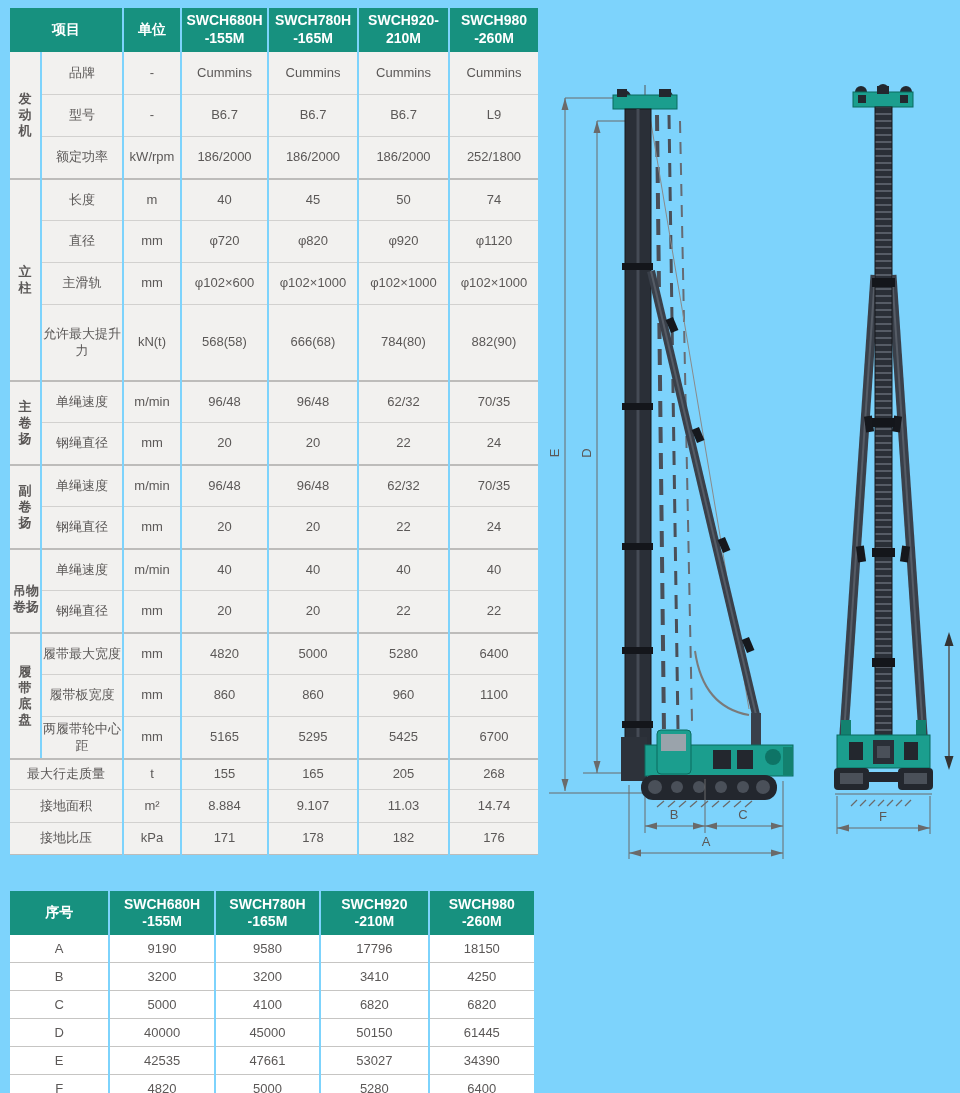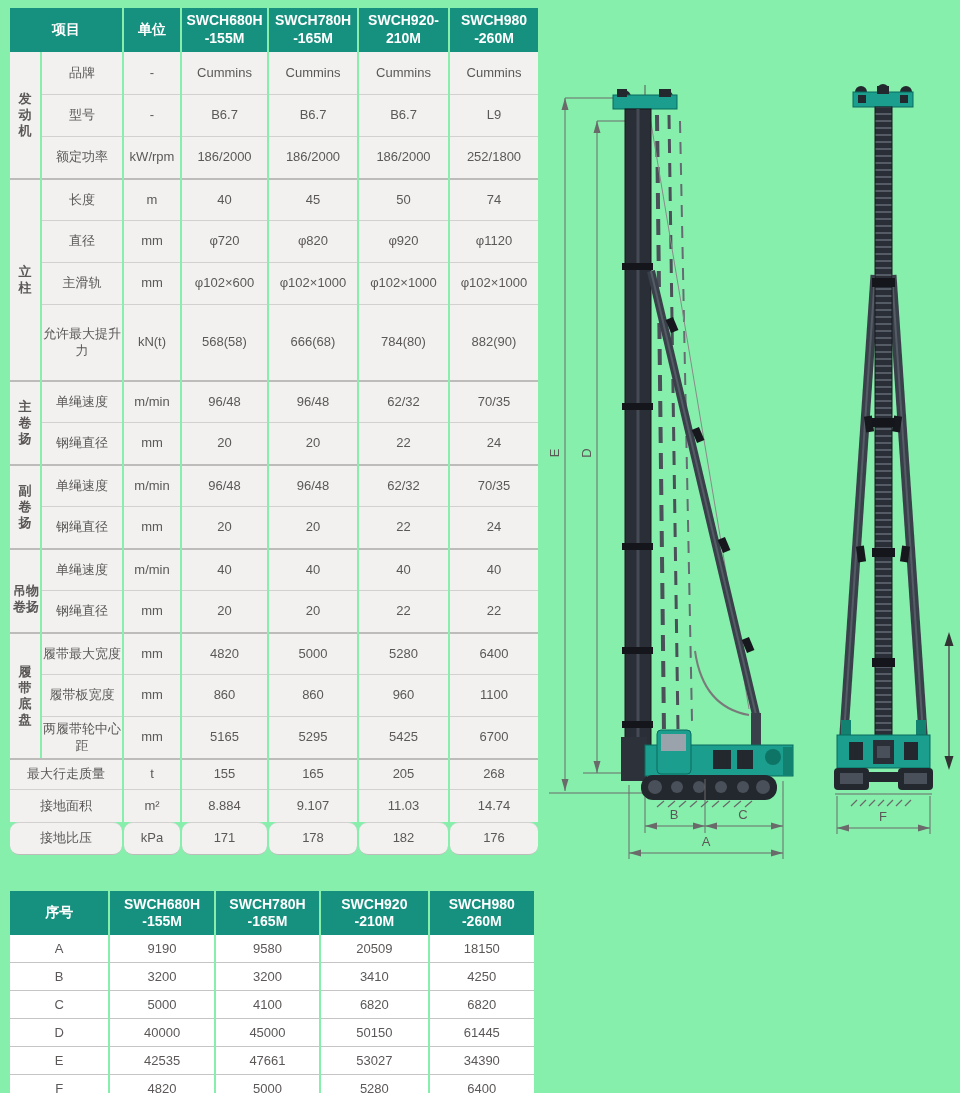--- a/index.html
+++ b/index.html
@@ -1,28 +1,28 @@
 <!DOCTYPE html>
 <html><head>
 <meta charset="utf-8">
 <style>
   html,body{margin:0;padding:0;background:#ffffff;}
-  .page{position:relative;width:960px;height:1093px;background:#86efac;overflow:hidden;
+  .page{position:relative;width:960px;height:1093px;background:#7dd3fc;overflow:hidden;
         font-family:"Liberation Sans","DejaVu Sans",sans-serif;color:#5b5857;}
 
   
   table.spec{border-collapse:separate;border-spacing:2px 0;table-layout:fixed;}
   table.spec td,table.spec th{vertical-align:middle;text-align:center;font-weight:400;
         font-size:13px;line-height:1.28;white-space:pre-line;padding:4px 1px;overflow:hidden;}
   table.spec thead th{background:#17917f;color:#ffffff;font-weight:700;font-size:14px;
         height:40px;padding:2px 0;}
   table.spec tbody td{background:#f2f1ef;border-top:1px solid #d2d1cf;}
   table.spec tbody tr.sec-start td{border-top:2px solid #bdbcba;}
   table.spec tbody tr:first-child td{border-top:none;}
-  table.spec tbody tr:last-child td{border-bottom:1px solid #bdbcba;border-radius:9px;}
+  table.spec tbody tr:last-child td{border-bottom:1px solid #bdbcba;}
   .vgroup{margin:0 auto;word-break:break-all;line-height:1.25;font-weight:bold;}
 
   table.dims{border-collapse:separate;border-spacing:2px 0;table-layout:fixed;}
   table.dims th{background:#17917f;color:#fff;font-weight:700;font-size:14px;line-height:1.25;
         height:40px;text-align:center;vertical-align:middle;white-space:pre-line;padding:2px 0;}
   table.dims td{background:#fff;font-size:13px;text-align:center;vertical-align:middle;
         height:25px;border-bottom:1px solid #c6c5c3;}
 
   .abs{position:absolute;}
   svg text{font-family:"Liberation Sans","DejaVu Sans",sans-serif;}
@@ -240,21 +240,21 @@
 -210M</th>
             <th>SWCH980
 -260M</th>
           </tr>
         </thead>
       <tbody>
           <tr>
             <td>A</td>
             <td>9190</td>
             <td>9580</td>
-            <td>20509</td>
+            <td>17796</td>
             <td>18150</td>
           </tr>
           <tr>
             <td>B</td>
             <td>3200</td>
             <td>3200</td>
             <td>3410</td>
             <td>4250</td>
           </tr>
           <tr>

